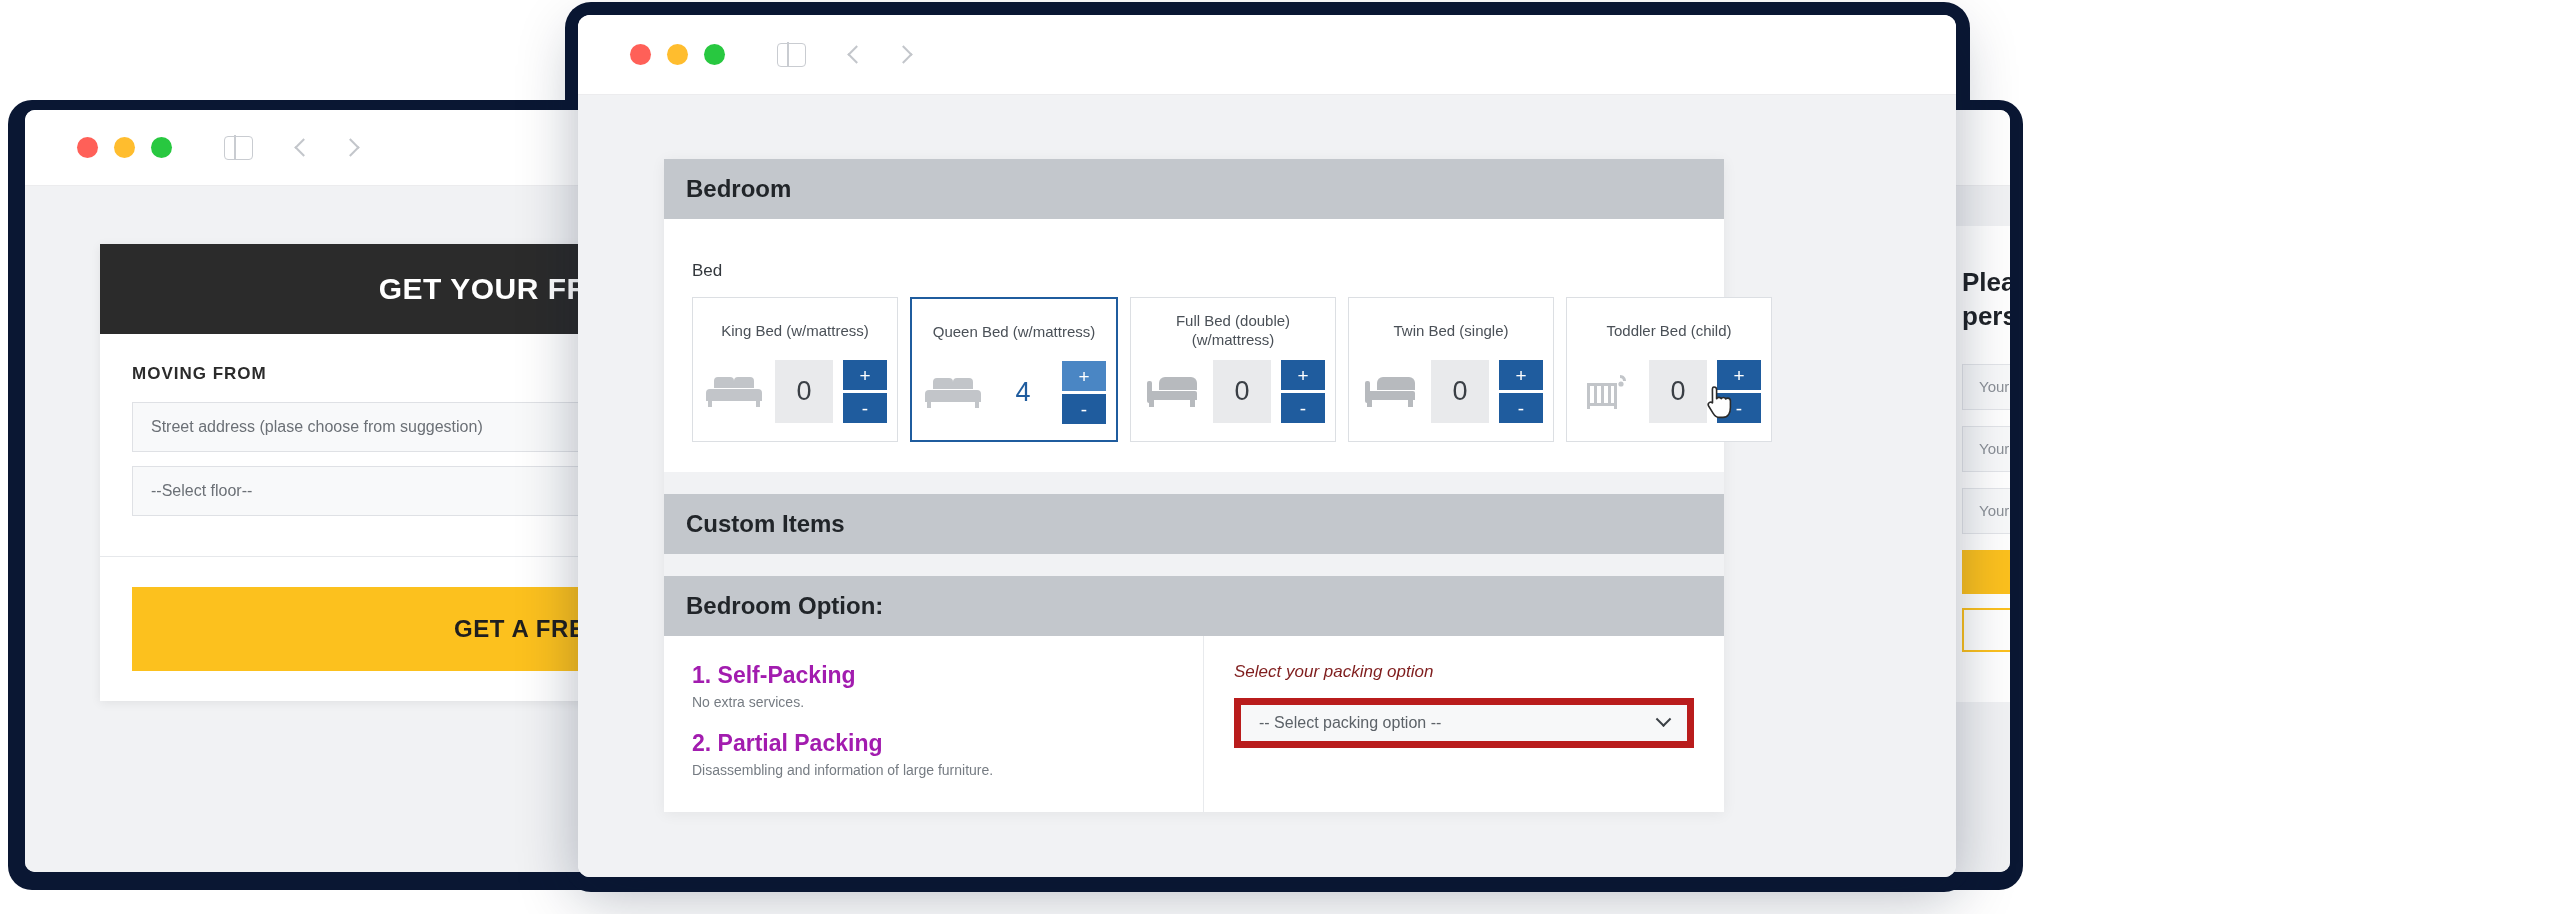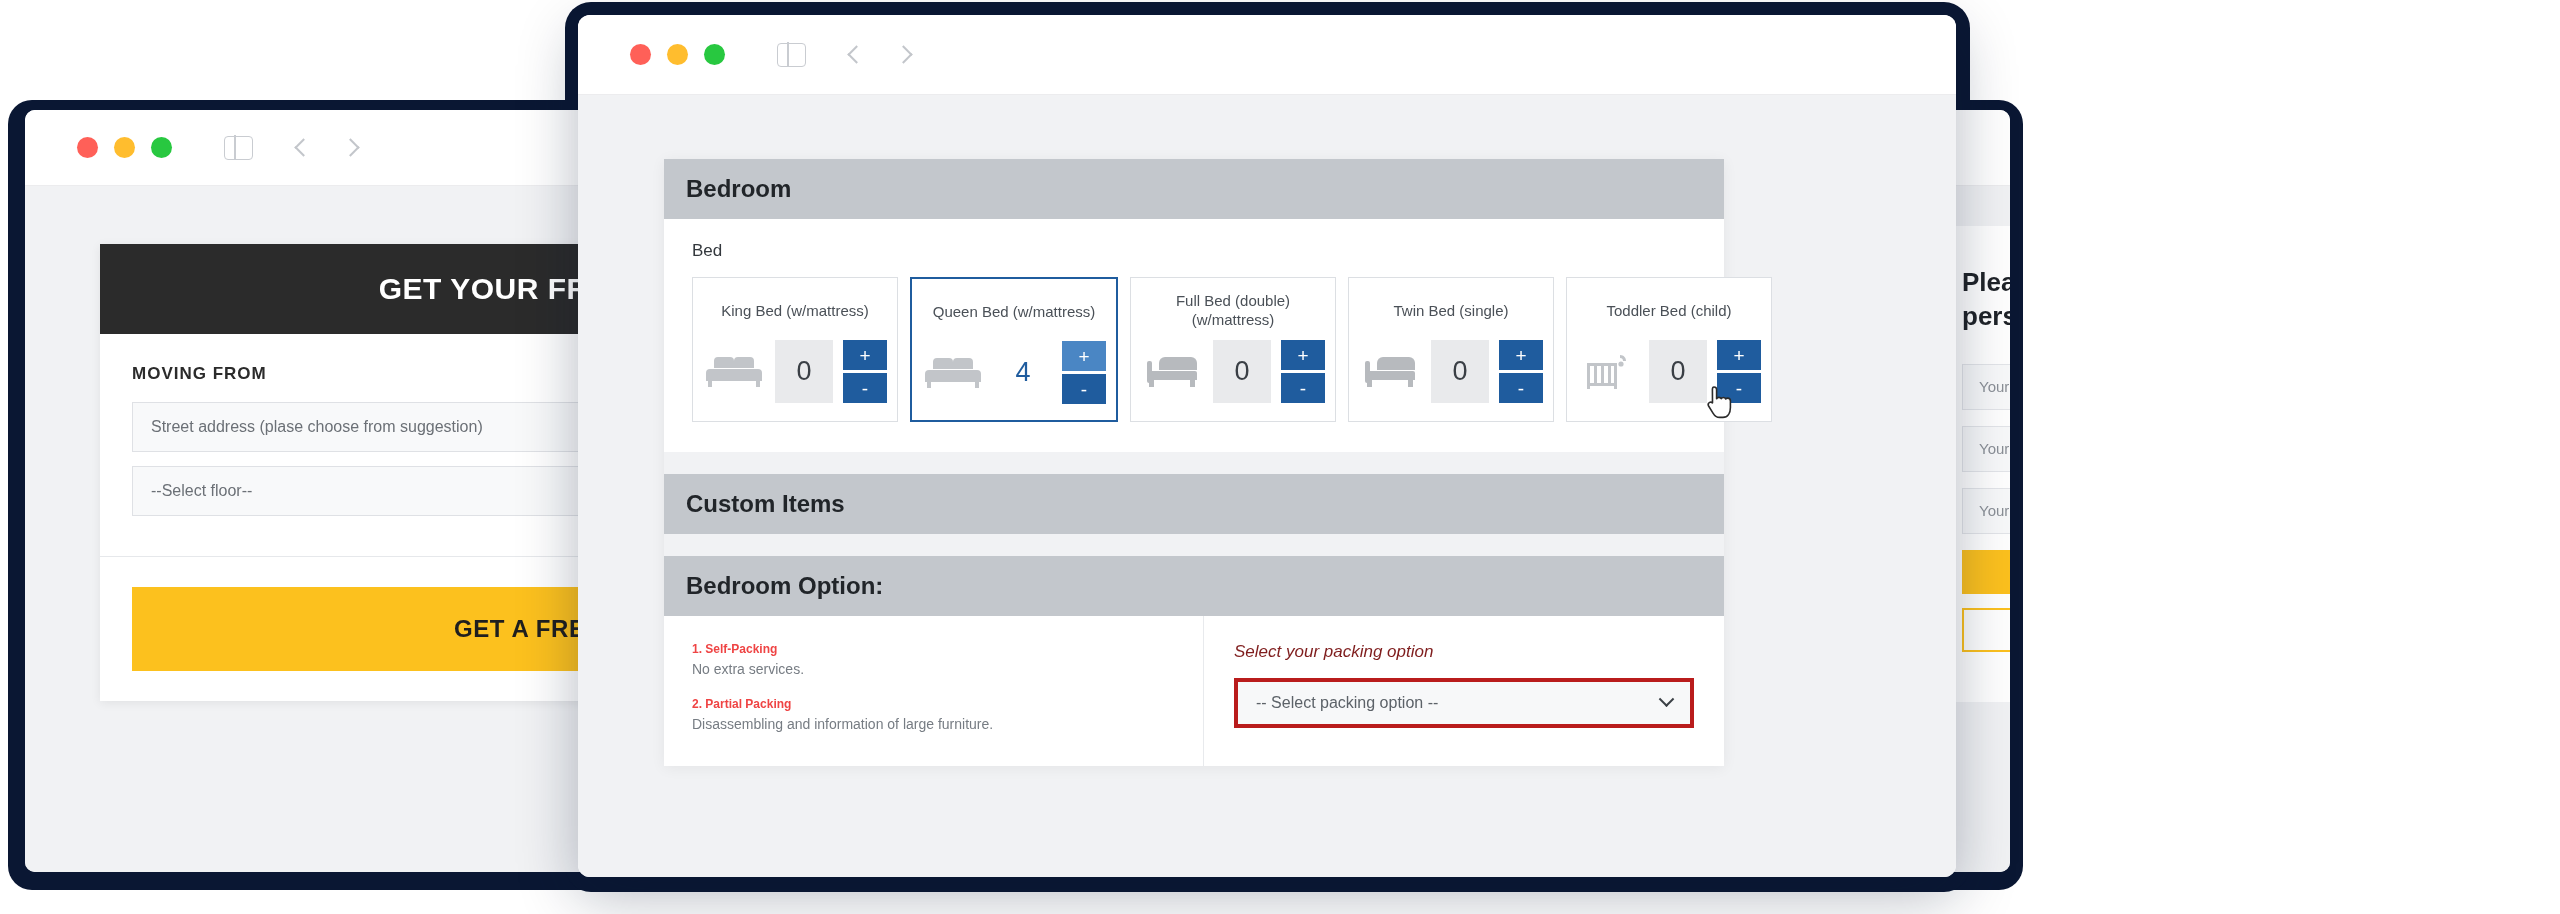--- a/index.html
+++ b/index.html
@@ -140,21 +140,21 @@
     background: #fff;
     box-shadow: 0 2px 14px rgba(0,0,0,.06);
   }
   .sec-head {
     background: #c3c7cc; color: #212529;
     font-size: 24px; font-weight: 700;
     padding: 16px 22px;
   }
   .sec-body { background: #fff; padding: 22px 28px 30px; }
 
-  .sub-label { font-size: 17px; color: #33383d; margin-bottom: 16px; }
+  .sub-label { font-size: 17px; color: #33383d; margin-bottom: 16px; margin-top: 20px; }
 
   .cards { display: flex; gap: 12px; }
   .card {
     flex: 1;
     border: 1px solid #dcdfe3;
     background: #fff;
     padding: 14px 10px 16px;
     display: flex; flex-direction: column; align-items: center;
   }
   .card.selected { border: 2px solid #1f5c9e; }
@@ -197,25 +197,25 @@
     height: 48px; display: flex; align-items: center; justify-content: center;
     font-size: 15px; font-weight: 700; letter-spacing: .7px; cursor: pointer;
   }
 
   
   .pk-body { display: flex; background: #fff; }
   .pk-left { flex: 0 0 540px; padding: 26px 28px 34px; border-right: 1px solid #e8eaed; }
   .pk-right { flex: 1; padding: 26px 30px 34px; }
   .pk-item { margin-bottom: 20px; }
   .pk-item:last-child { margin-bottom: 0; }
-  .pk-t { font-size: 12px; font-weight: 700; color: #ef4444; margin-bottom: 5px; }
+  .pk-t { font-size: 23px; font-weight: 700; color: #a21caf; margin-bottom: 5px; }
   .pk-d { font-size: 14px; color: #767c83; }
   .pk-sel-label { font-size: 17px; color: #7f1d1d; margin-bottom: 16px; font-style: italic; }
   .pk-select {
-    background: #f7f8f9; border: 4px solid #b91c1c;
+    background: #f7f8f9; border: 7px solid #b91c1c;
     height: 50px; display: flex; align-items: center; justify-content: space-between;
     padding: 0 18px; font-size: 16px; color: #5c6views; color: #5c6268;
     cursor: pointer;
   }
   .pk-select .cdown {
     width: 11px; height: 11px; border-right: 2.2px solid #3b4046;
     border-bottom: 2.2px solid #3b4046; transform: rotate(45deg) translate(-3px,-3px);
   }
 
   .sec-block { margin-bottom: 0; }

